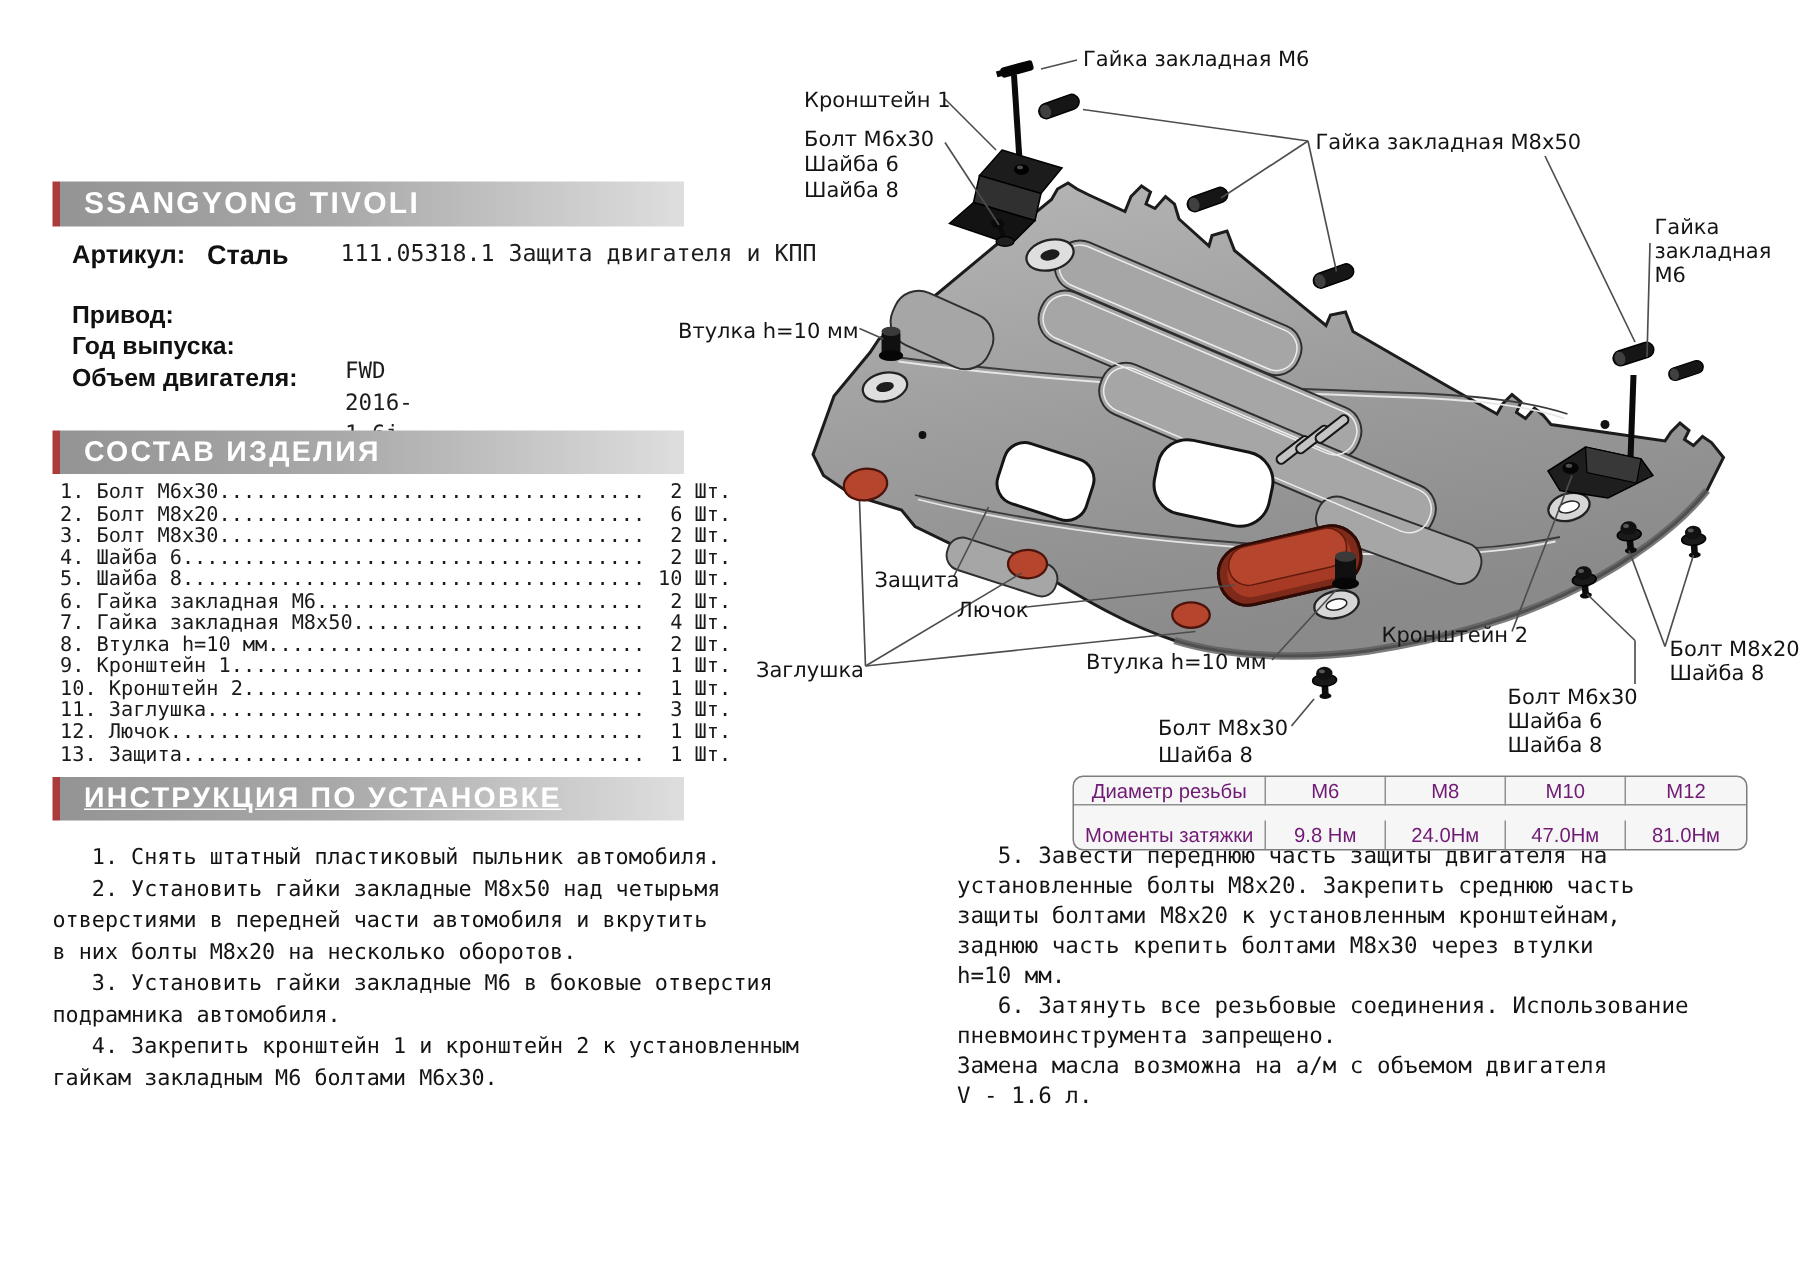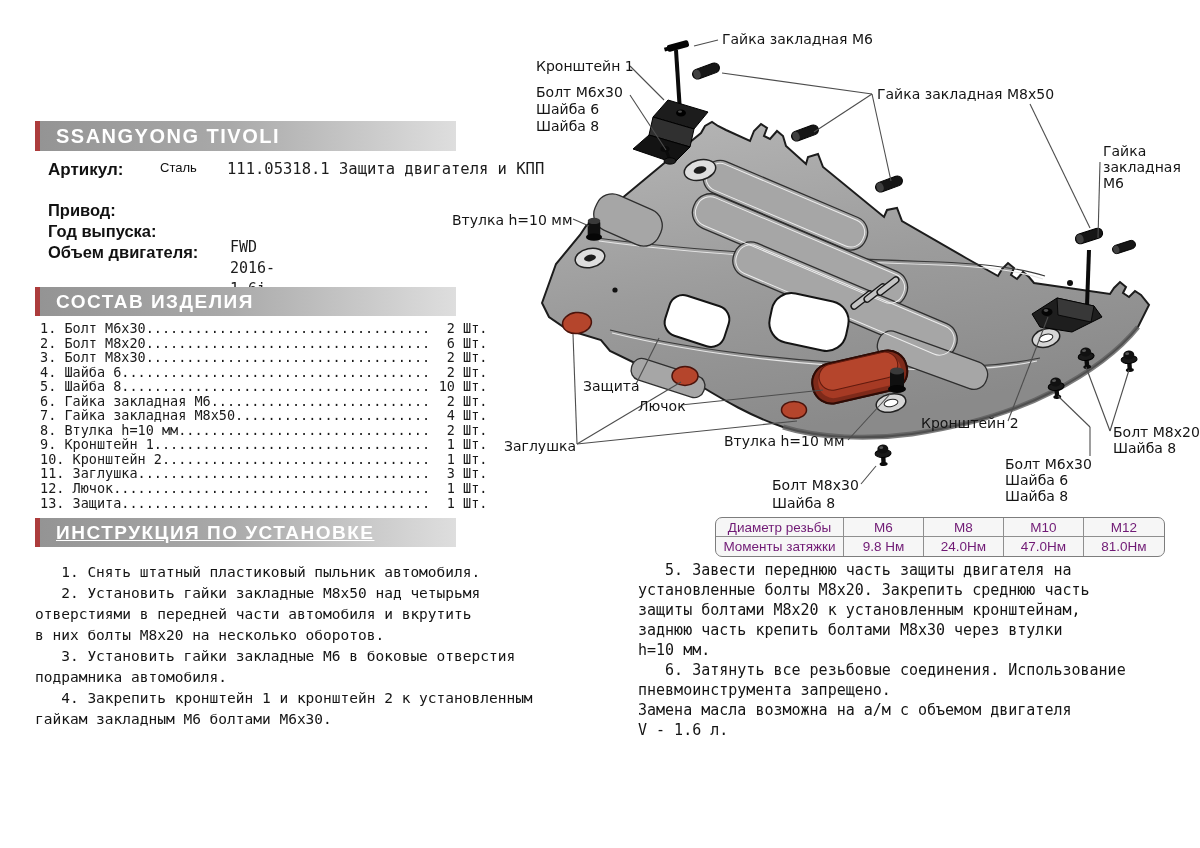--- a/index.html
+++ b/index.html
@@ -21,21 +21,21 @@
     color:#fff;font-weight:bold;font-size:20px;line-height:30px;
     padding-left:16px;letter-spacing:1.5px;
     font-family:"Liberation Sans",sans-serif;
   }
   #bar-product{top:121px;}
   #bar-parts{top:287px;height:29px;line-height:29px;font-size:19px;}
   #bar-install{top:518px;height:29px;line-height:29px;font-size:19px;text-decoration:underline;}
 
   .artikul-row{position:absolute;top:160px;left:0;width:600px;height:22px;}
   .artikul-row .lab{position:absolute;left:48px;font-weight:bold;font-size:17px;}
-  .artikul-row .mat{position:absolute;left:160px;font-weight:normal;font-size:13px;}
+  .artikul-row .mat{position:absolute;left:138px;font-weight:bold;font-size:18px;}
   .artikul-row .val{
     position:absolute;left:227px;font-size:15.5px;white-space:nowrap;
     font-family:"DejaVu Sans Mono",monospace;color:#1c1c1c;
   }
 
   #specs{position:absolute;top:201px;left:48px;width:420px;}
   .spec-row{position:relative;height:21px;}
   .spec-label{font-weight:bold;font-size:16.5px;}
   .spec-value{
     position:absolute;left:182px;top:1px;font-size:15px;
@@ -64,21 +64,21 @@
     border:1.5px solid #7d7d7d;border-radius:7px;overflow:hidden;
     display:grid;grid-template-columns:128px 80px 80px 80px 80px;
     background:#f6f6f6;
   }
   .tq-cell{
     height:19px;line-height:19px;text-align:center;font-size:13.5px;color:#701a75;
     border-right:1px solid #8f8f8f;border-bottom:1px solid #8f8f8f;
     font-family:"Liberation Sans",sans-serif;
   }
   .tq-cell.last-col{border-right:none;}
-  .tq-cell.last-row{border-bottom:none;}
+  .tq-cell.last-row{border-bottom:none;margin-top:10px;}
 
   #diagram{position:absolute;left:440px;top:10px;pointer-events:none;}
   #diagram text{
     font-family:"DejaVu Sans",sans-serif;font-size:14px;fill:#141414;
   }
 </style>
 </head>
 <body>
 
 <div class="page">

